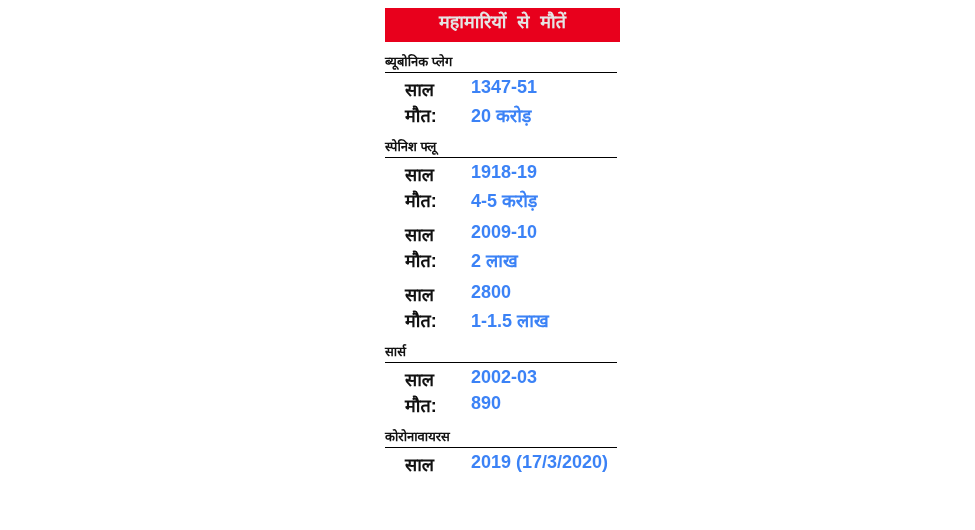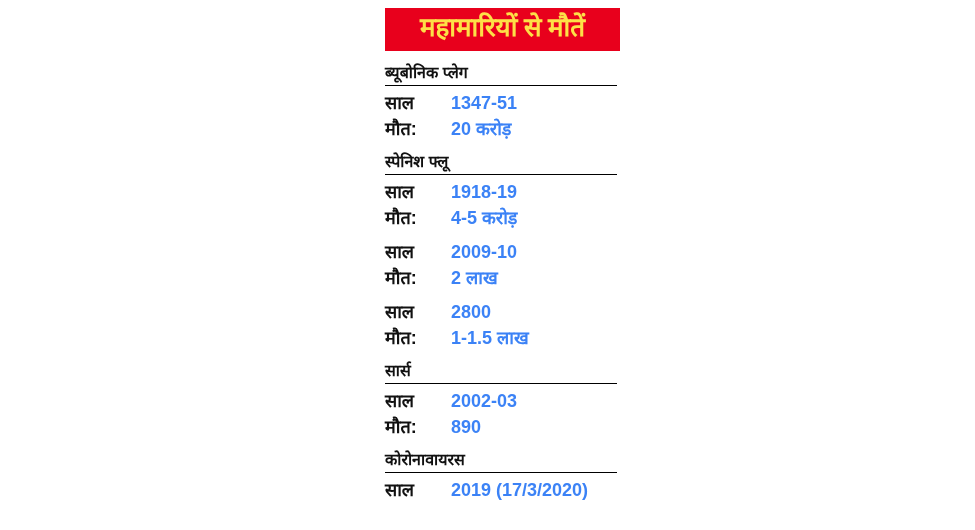--- a/index.html
+++ b/index.html
@@ -20,47 +20,48 @@
     width: 240px;
   }
   .title-bar {
     background: #e8001c;
     padding: 6px 10px 8px 10px;
     text-align: center;
     display: inline-block;
     min-width: 215px;
   }
   .title-bar .title-text {
-    color: #fde047;
-    font-size: 26px;
+    color: #e5e5e5;
+    font-size: 18px;
     font-weight: bold;
-    font-family: Liberation Serif, serif;
+    font-family: Liberation Mono, monospace;
     letter-spacing: 0px;
     line-height: 1.1;
     white-space: nowrap;
   }
   .section {
     margin-top: 10px;
     width: 232px;
   }
   .section-header {
-    font-size: 16px;
+    font-size: 13px;
     font-weight: bold;
     color: #111111;
     border-bottom: 1.5px solid #000000;
     padding-bottom: 2px;
     margin-bottom: 4px;
     letter-spacing: 0px;
     white-space: nowrap;
   }
   .row {
     display: flex;
-    align-items: flex-end;
+    align-items: flex-start;
     margin-bottom: 2px;
     white-space: nowrap;
+    margin-left: 20px;
   }
   .row-label {
     font-size: 18px;
     font-weight: bold;
     color: #111111;
     min-width: 58px;
     flex: 0 0 auto;
   }
   .row-value {
     font-size: 18px;

